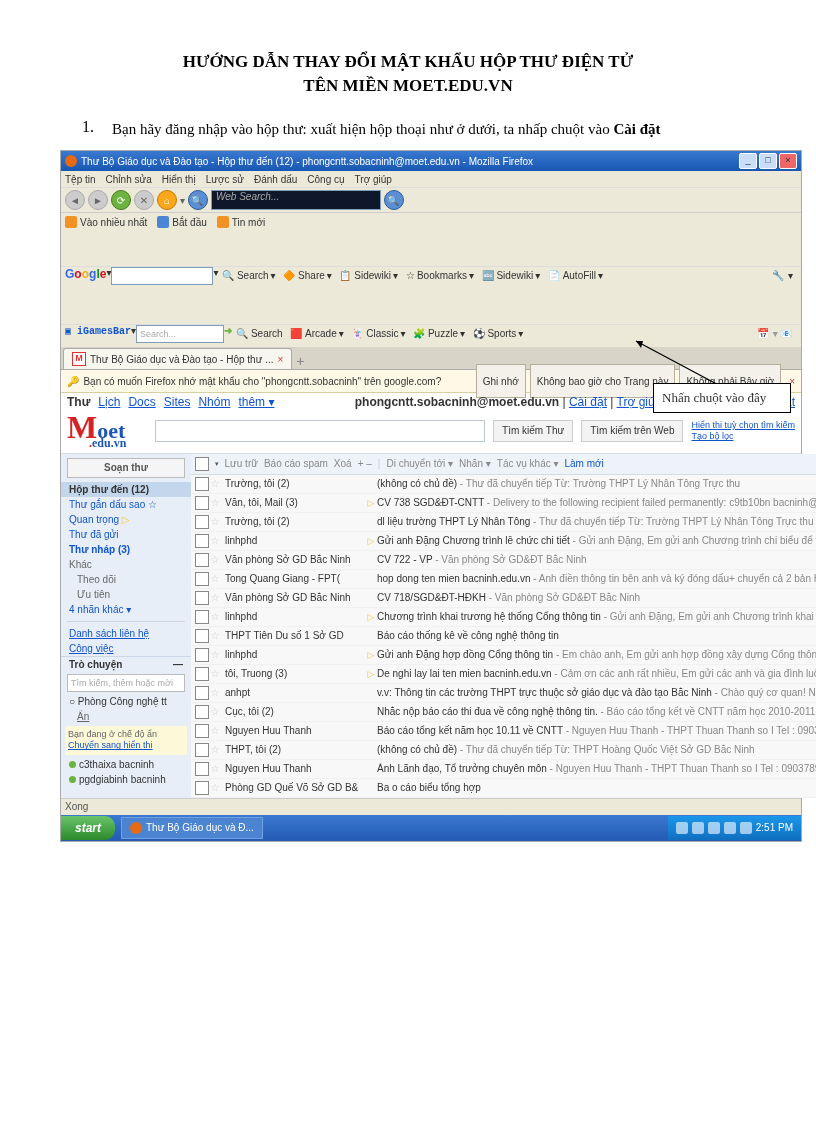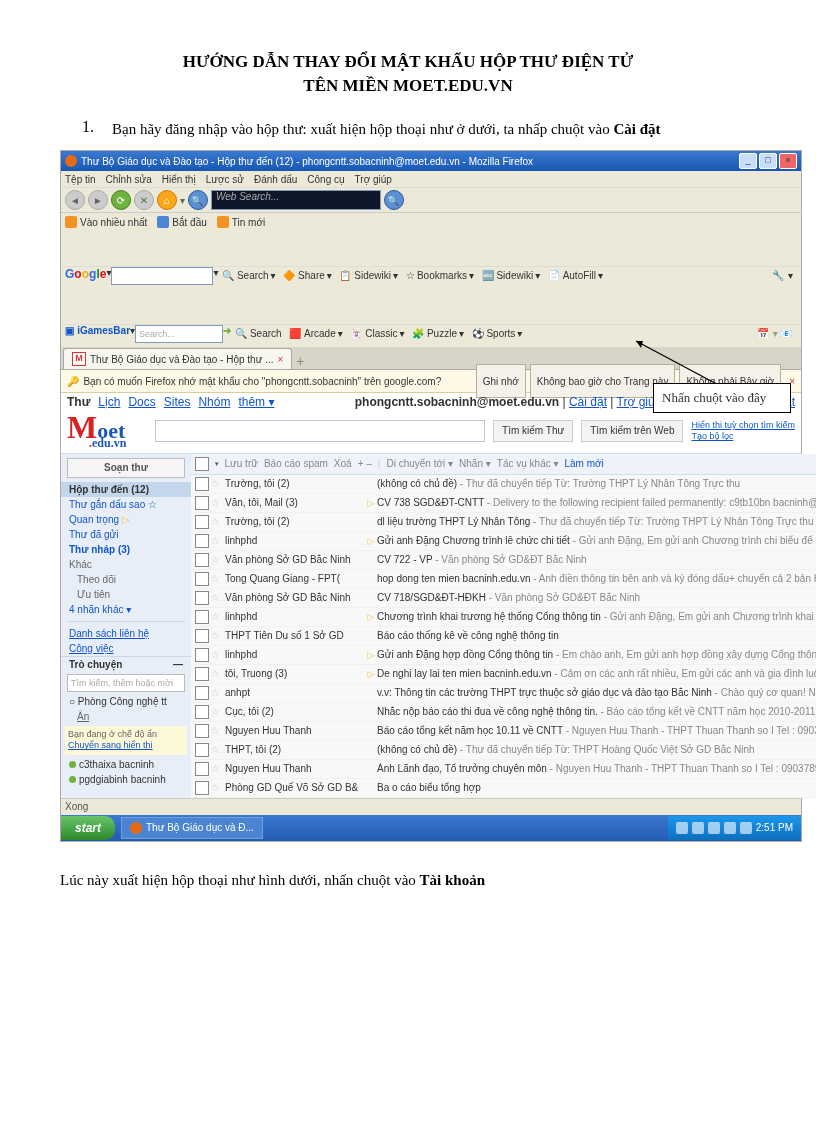--- a/index.html
+++ b/index.html
@@ -364,21 +364,21 @@
       <span class="tbtn">🔍 <span>Search</span> ▾</span>
       <span class="tbtn">🔶 <span>Share</span> ▾</span>
       <span class="tbtn">📋 <span>Sidewiki</span> ▾</span>
       <span class="tbtn">☆ <span>Bookmarks</span> ▾</span>
       <span class="tbtn">🔤 <span>Sidewiki</span> ▾</span>
       <span class="tbtn">📄 <span>AutoFill</span> ▾</span>
       <span style="margin-left:auto;" class="tbtn">🔧 ▾</span>
     </div>
 
     <div class="igamesbar">
-      <span style="color:#1155cc;font-weight:bold;">▣ <span>iGamesBar</span></span>▾
+      <span style="color:#1155cc;font-weight:bold;font-family:Liberation Mono, monospace;">▣ <span>iGamesBar</span></span>▾
       <div class="tinyinput" style="width:80px;display:flex;align-items:center;padding:0 3px;color:#aaa;font-size:9px;">
           <span>Search...</span>
         </div>
       <span style="color:#6db33f;font-weight:bold;">➜</span>
       <span class="tbtn">🔍 <span>Search</span></span>
       <span class="tbtn">🟥 <span>Arcade</span> ▾</span>
       <span class="tbtn">🃏 <span>Classic</span> ▾</span>
       <span class="tbtn">🧩 <span>Puzzle</span> ▾</span>
       <span class="tbtn">⚽ <span>Sports</span> ▾</span>
       <span style="margin-left:auto;color:#999;" class="tbtn">📅 ▾ 📧</span>
@@ -620,16 +620,13 @@
       </div>
     </div>
 
     <svg class="callout-line" width="740" height="560" style="left:0;top:0;pointer-events:none;">
       <line x1="575" y1="190" x2="665" y2="238" stroke="#000" stroke-width="1.2"></line>
       <polygon points="575,190 582,190 580,197" fill="#000"></polygon>
     </svg>
     <div class="callout-box">Nhấn chuột vào đây</div>
   </div>
 
-  <div class="after-text">
-    <span>Lúc này xuất hiện hộp thoại như hình dưới, nhấn chuột vào </span><span class="bold">Tài khoản</span>
-  </div>
 </div>
 
 </body></html>

